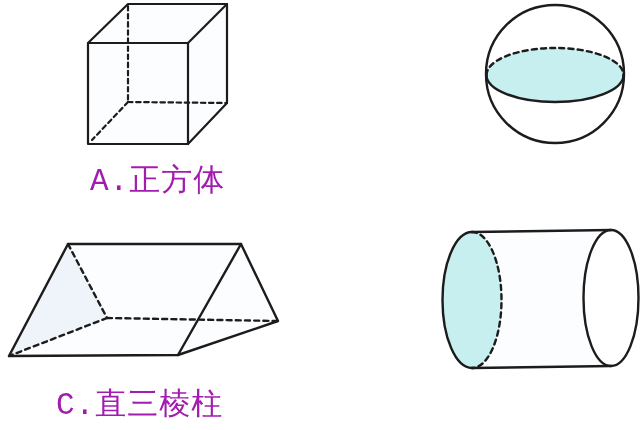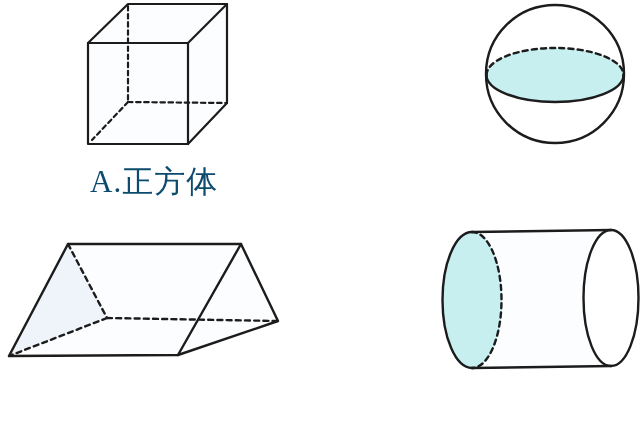--- a/index.html
+++ b/index.html
@@ -17,24 +17,24 @@
   }
   .figures-layer {
     position: absolute;
     left: 0;
     top: 0;
   }
   .option-label {
     position: absolute;
     font-size: 31px;
     line-height: 36px;
-    color: #0c4a6e;
+    color: #a21caf;
     letter-spacing: 1px;
     white-space: nowrap;
-    font-family: Liberation Serif, serif;
+    font-family: Liberation Mono, monospace;
   }
   .label-a { left: 90px;  top: 164px; }
   .label-b { left: 504px; top: 166px; }
   .label-c { left: 56px;  top: 388px; }
   .label-d { left: 486px; top: 388px; }
 </style>
 </head>
 <body>
 
 <div class="page">
@@ -87,15 +87,16 @@
       <path stroke-dasharray="5,4.2" d="M472,232 A29.5,68 0 0 1 472,368"></path>
       <ellipse cx="611" cy="298" rx="27.5" ry="68" fill="#ffffff"></ellipse>
       <path d="M472,232 L611,230"></path>
       <path d="M472,368 L611,366"></path>
     </g>
   </svg>
 
   <div class="option-label label-a">A.正方体</div>
 
 
+  <div class="option-label label-c">C.直三棱柱</div>
 
 
 </div>
 
 </body></html>

